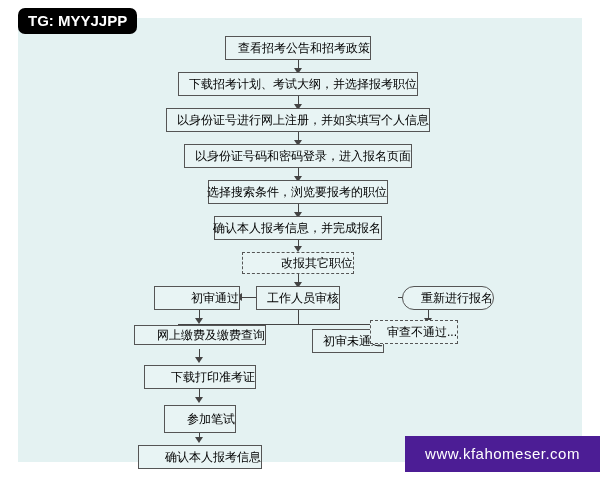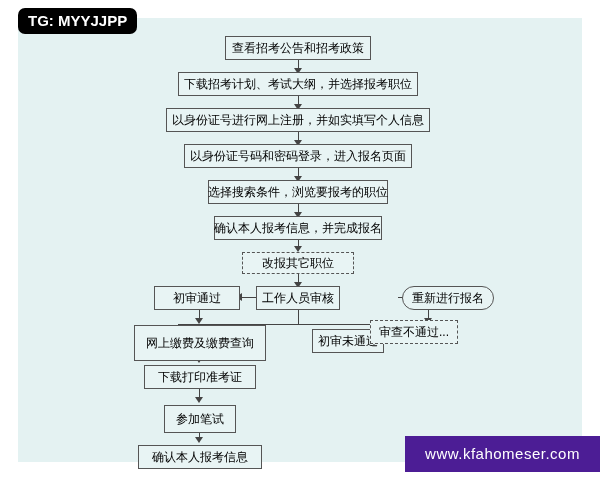--- a/index.html
+++ b/index.html
@@ -64,21 +64,21 @@
   .node {
     position: absolute;
     background: #e8f4f4;
     border: 1px solid #555555;
     color: #000000;
     font-size: 12px;
     line-height: 14px;
     text-align: center;
     display: flex;
     align-items: center;
-    justify-content: center;
+    justify-content: flex-end;
     box-sizing: border-box;
     white-space: nowrap;
     font-family: "Liberation Sans", sans-serif;
   }
   .node.dashed {
     border-style: dashed;
   }
   
   .vline {
     position: absolute;
@@ -212,21 +212,21 @@
     </div>
 
     <div class="node" style="left:384px; top:268px; width:92px; height:24px;border-radius:12px;">
       <span>重新进行报名</span>
     </div>
 
     <div class="node dashed" style="left:352px; top:302px; width:88px; height:24px;">
       <span>审查不通过...</span>
     </div>
 
-    <div class="node" style="left:116px; top:307px; width:132px; height:36px;">
+    <div class="node" style="left:116px; top:307px; width:132px; height:20px;">
       <span>网上缴费及缴费查询</span>
     </div>
 
     <div class="node" style="left:126px; top:347px; width:112px; height:24px;">
       <span>下载打印准考证</span>
     </div>
 
     <div class="node" style="left:146px; top:387px; width:72px; height:28px;">
       <span>参加笔试</span>
     </div>

